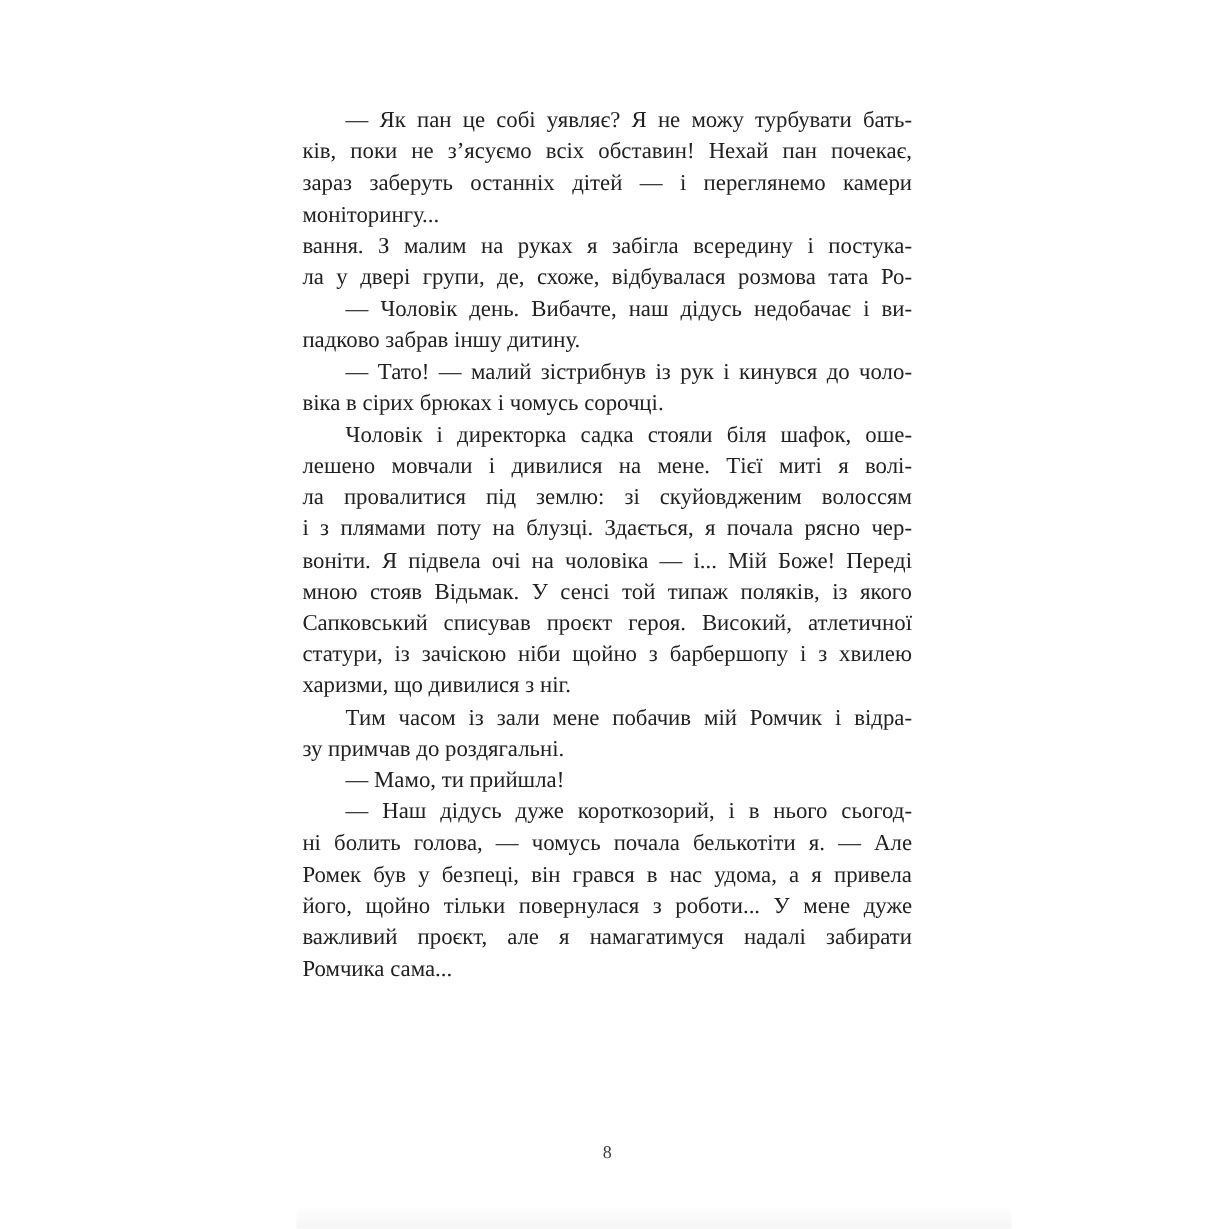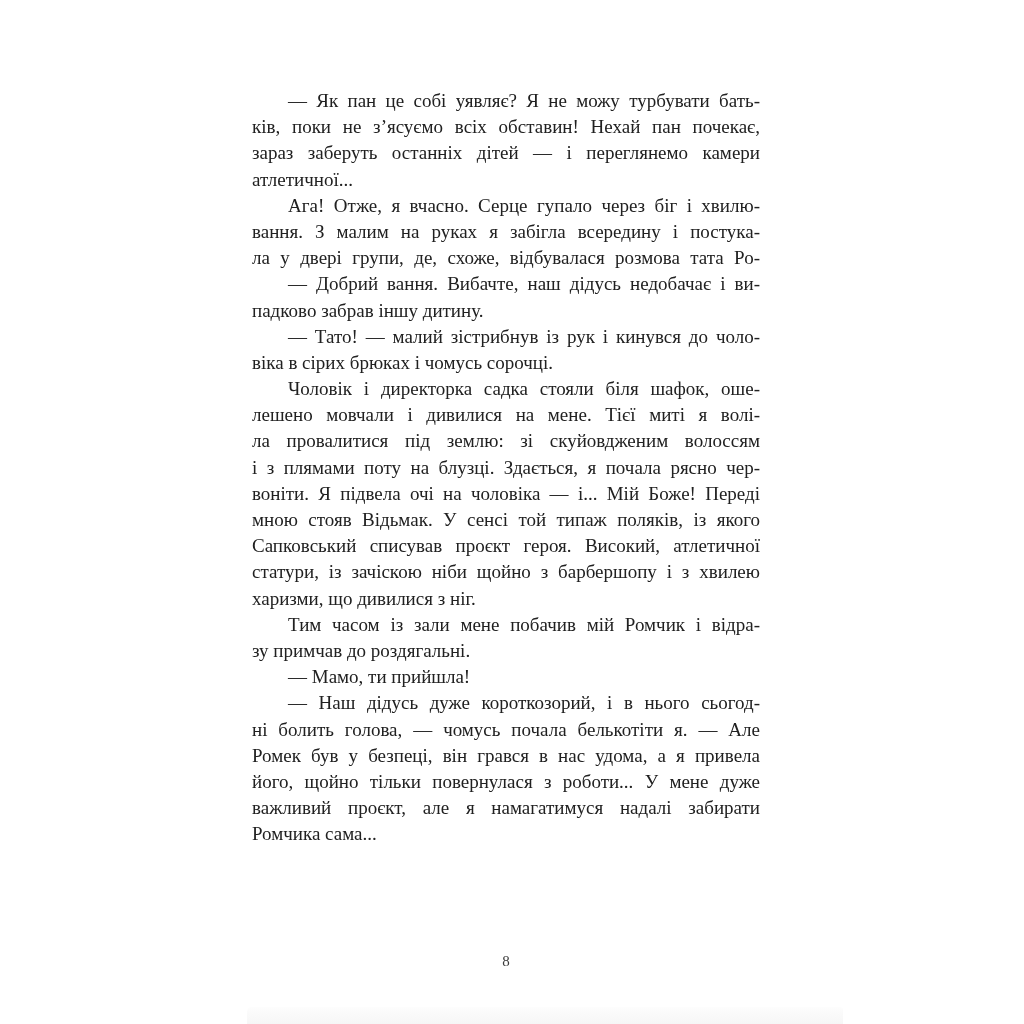--- a/index.html
+++ b/index.html
@@ -64,25 +64,24 @@
   }
 </style>
 </head>
 <body>
 
 <div class="book-page">
   <div class="text-block">
       <div class="line first j">— Як пан це собі уявляє? Я не можу турбувати бать-</div>
       <div class="line j">ків, поки не з’ясуємо всіх обставин! Нехай пан почекає,</div>
       <div class="line j">зараз заберуть останніх дітей — і переглянемо камери</div>
-      <div class="line">атлетичної...</div>
-      <div class="line first j">Ага! Отже, я вчасно. Серце гупало через біг і хвилю-</div>
+      <div class="line">моніторингу...</div>
       <div class="line j">вання. З малим на руках я забігла всередину і постука-</div>
       <div class="line j">ла у двері групи, де, схоже, відбувалася розмова тата Ро-</div>
-      <div class="line first j">— Добрий вання. Вибачте, наш дідусь недобачає і ви-</div>
+      <div class="line first j">— Чоловік день. Вибачте, наш дідусь недобачає і ви-</div>
       <div class="line">падково забрав іншу дитину.</div>
       <div class="line first j">— Тато! — малий зістрибнув із рук і кинувся до чоло-</div>
       <div class="line">віка в сірих брюках і чомусь сорочці.</div>
       <div class="line first j">Чоловік і директорка садка стояли біля шафок, оше-</div>
       <div class="line j">лешено мовчали і дивилися на мене. Тієї миті я волі-</div>
       <div class="line j">ла провалитися під землю: зі скуйовдженим волоссям</div>
       <div class="line j">і з плямами поту на блузці. Здається, я почала рясно чер-</div>
       <div class="line j">воніти. Я підвела очі на чоловіка — і... Мій Боже! Переді</div>
       <div class="line j">мною стояв Відьмак. У сенсі той типаж поляків, із якого</div>
       <div class="line j">Сапковський списував проєкт героя. Високий, атлетичної</div>

